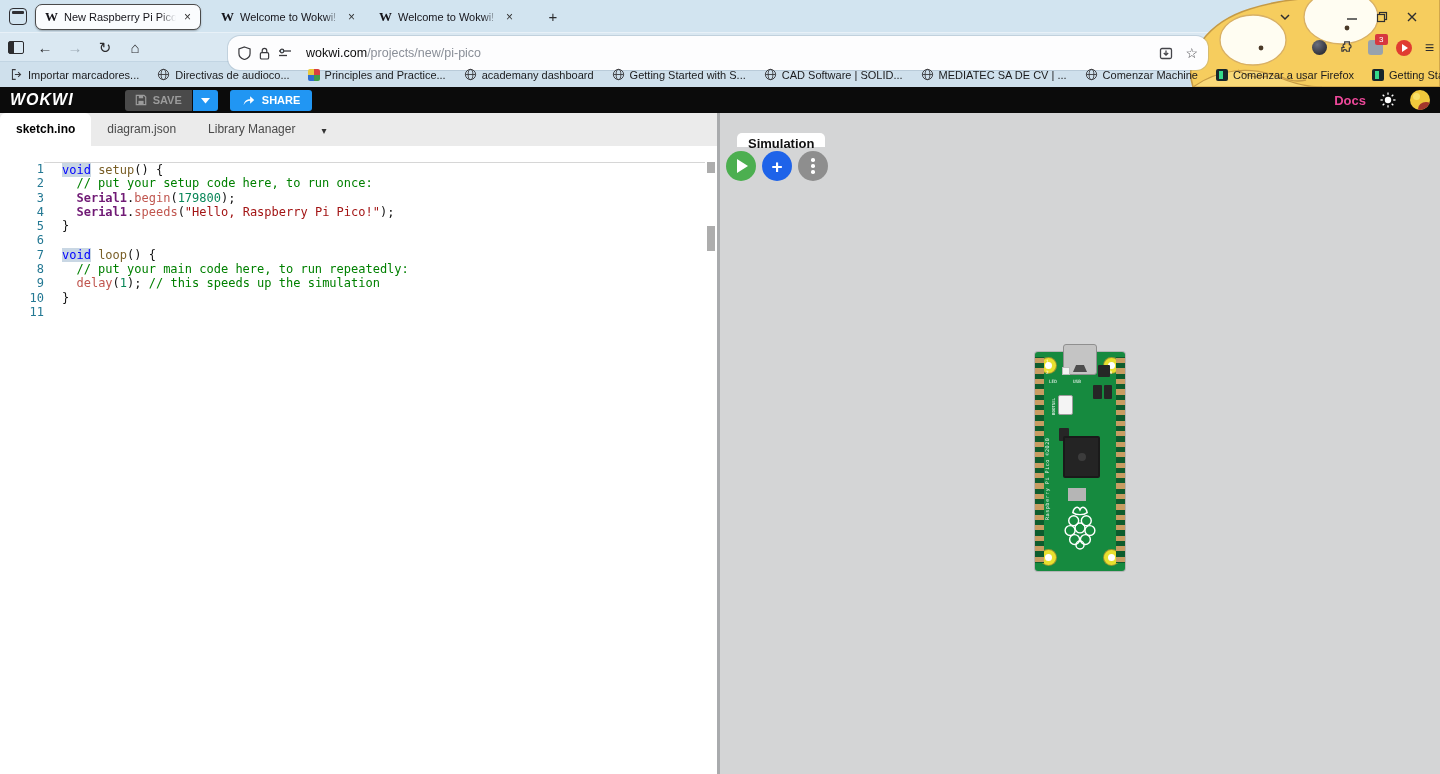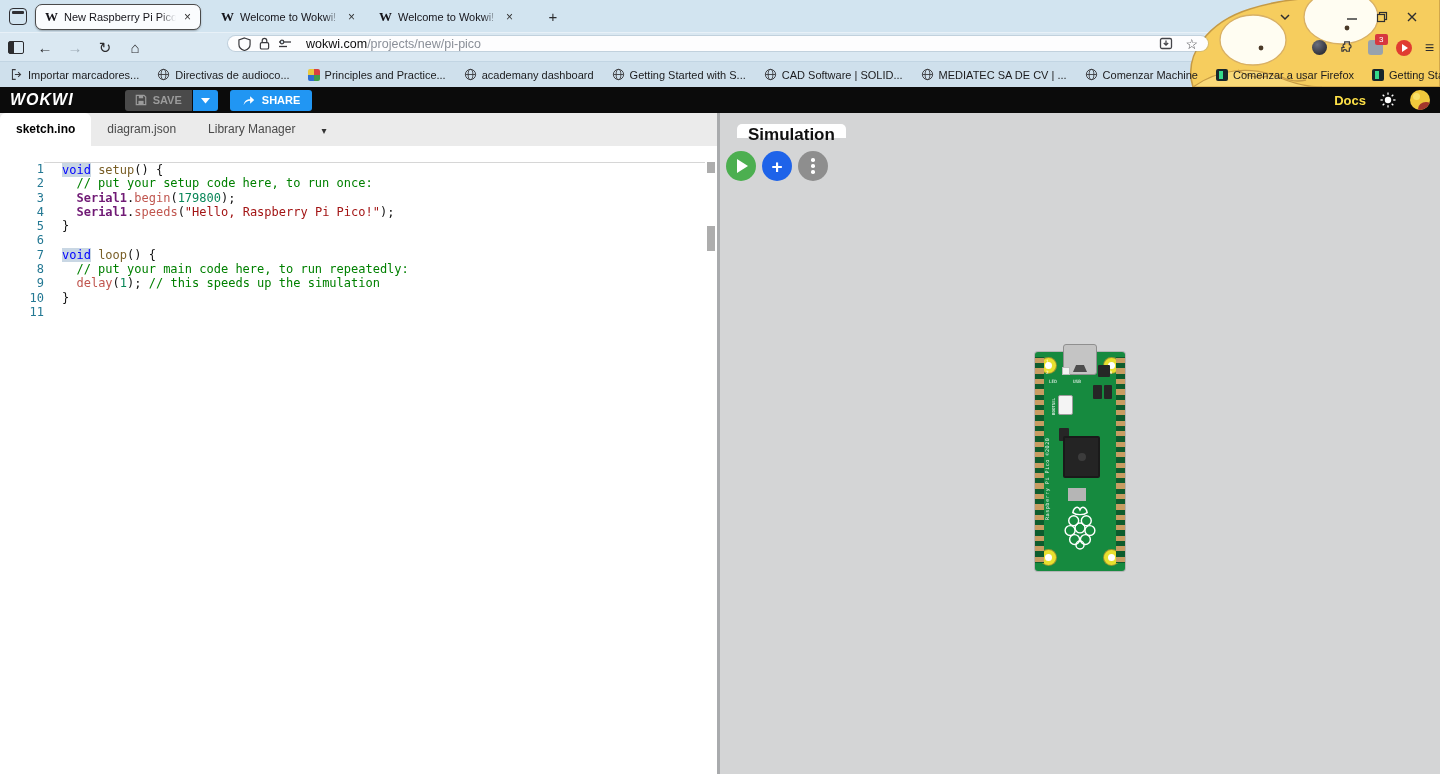--- a/index.html
+++ b/index.html
@@ -30,21 +30,21 @@
 
   .winctl{position:absolute;top:0;height:33px;display:flex;align-items:center;z-index:4;}
   .winctl span{width:30px;text-align:center;color:#2e2e30;}
   .ctl-chevron{position:absolute;left:1278px;top:0;height:33px;display:flex;align-items:center;z-index:4;}
 
   .navicons{position:absolute;left:8px;top:33px;height:29px;display:flex;align-items:center;gap:12px;z-index:3;}
   .nicon{font-size:15px;color:#2b2b2e;width:18px;text-align:center;}
   .nicon.dis{color:#9dabb6;}
   .sidebar-ic{width:16px;height:13px;border:1.6px solid #2b2b2e;border-radius:2px;box-sizing:border-box;background:linear-gradient(90deg,#2b2b2e 0 5px,transparent 5px);}
 
-  .urlbar{position:absolute;left:228px;top:36px;width:980px;height:15px;background:#fdfdfe;border-radius:12px;display:flex;align-items:center;padding:0 10px;box-sizing:border-box;box-shadow:0 0 0 1px rgba(120,140,160,.25);z-index:3;}
+  .urlbar{position:absolute;left:228px;top:36px;width:980px;height:34px;background:#fdfdfe;border-radius:12px;display:flex;align-items:center;padding:0 10px;box-sizing:border-box;box-shadow:0 0 0 1px rgba(120,140,160,.25);z-index:3;}
   .urlbar .sp{margin-right:8px;display:flex;align-items:center;}
   .url-text{font-size:12.5px;color:#0c0c0d;margin-left:6px;white-space:nowrap;}
   .url-text .path{color:#8a8f98;}
   .url-right{margin-left:auto;display:flex;align-items:center;gap:12px;}
   .star{font-size:14px;color:#45454a;}
 
   .extrow{position:absolute;right:6px;top:33px;height:29px;display:flex;align-items:center;gap:13px;z-index:4;}
   .ext-dark{width:15px;height:15px;border-radius:50%;background:radial-gradient(circle at 35% 30%,#6b6f7e,#32333c 70%);}
   .ext-badgebox{position:relative;width:15px;height:15px;border-radius:3px;background:#98a2ad;}
   .badge{position:absolute;top:-6px;left:7px;min-width:11px;height:11px;background:#d7373f;color:#fff;font-size:8px;line-height:11px;text-align:center;border-radius:2px;padding:0 1px;}
@@ -59,21 +59,21 @@
 
   
   .wheader{position:absolute;left:0;top:87px;width:1440px;height:26px;background:#0b0b0b;display:flex;align-items:center;z-index:2;}
   .wlogo{color:#fff;font-weight:bold;font-style:italic;font-size:16px;letter-spacing:1px;margin-left:10px;margin-right:16px;}
   .btn{height:21px;display:flex;align-items:center;font-size:11px;font-weight:bold;border-radius:3px;box-sizing:border-box;}
   .save-group{display:flex;margin-right:12px;}
   .btn-save{background:#4a4a4a;color:#9b9b9b;padding:0 10px;gap:6px;border-radius:3px 0 0 3px;margin-left:35px;}
   .btn-caret{background:#2196f3;width:25px;justify-content:center;border-radius:0 3px 3px 0;margin-left:1px;color:#fff;}
   .btn-share{background:#2196f3;color:#fff;padding:0 12px;gap:7px;}
   .wright{margin-left:auto;display:flex;align-items:center;gap:14px;margin-right:10px;}
-  .docs{color:#fde047;font-weight:bold;font-size:13px;}
+  .docs{color:#ec4899;font-weight:bold;font-size:13px;}
   .avatar{width:20px;height:20px;border-radius:50%;overflow:hidden;position:relative;background:#f0c83c;}
   .avatar::before{content:"";position:absolute;right:-4px;bottom:-6px;width:16px;height:14px;border-radius:50%;background:#a2362c;}
   .avatar::after{content:"";position:absolute;left:3px;top:3px;width:7px;height:7px;border-radius:50%;background:#f7e06a;}
 
   
   .content{position:absolute;left:0;top:113px;width:1440px;height:661px;}
   .editor-pane{position:absolute;left:0;top:0;width:717px;height:661px;background:#fff;}
   .etabs{position:absolute;left:0;top:0;width:717px;height:33px;background:#ebebeb;display:flex;align-items:flex-end;}
   .etab{height:33px;line-height:33px;padding:0 16px;font-size:12px;color:#4a4a4a;border-radius:6px 6px 0 0;}
   .etab.active{background:#fff;color:#000;font-weight:bold;}
@@ -95,21 +95,21 @@
   .tk-pl{color:#111;}
   .occ{background:#c9d7e4;}
   .ruler{position:absolute;right:2px;top:0;width:8px;height:628px;}
   .rmark{position:absolute;left:0;width:8px;background:#adadad;}
   .rm1{top:16px;height:11px;}
   .rm2{top:80px;height:25px;}
 
   .divider{position:absolute;left:717px;top:0;width:3px;height:661px;background:#a9abad;}
 
   .sim-pane{position:absolute;left:720px;top:0;width:720px;height:661px;background:#d4d5d6;}
-  .sim-tab{position:absolute;left:17px;top:11px;height:14px;line-height:22px;padding:0 11px;background:#fff;border-radius:5px 5px 0 0;font-size:17px;font-weight:bold;color:#111;}
+  .sim-tab{position:absolute;left:17px;top:20px;height:14px;line-height:22px;padding:0 11px;background:#fff;border-radius:5px 5px 0 0;font-size:13px;font-weight:bold;color:#111;}
   .sim-btns{position:absolute;left:6px;top:38px;display:flex;gap:6px;}
   .cbtn{width:30px;height:30px;border-radius:50%;display:flex;align-items:center;justify-content:center;}
   .cbtn.play{background:#4caf50;}
   .cbtn.play::before{content:"";border-left:11px solid #fff;border-top:7px solid transparent;border-bottom:7px solid transparent;margin-left:3px;}
   .cbtn.add{background:#1e63e9;color:#fff;font-size:19px;font-weight:bold;line-height:1;}
   .cbtn.kebab{background:#8e8e8e;flex-direction:column;gap:2.5px;}
   .cbtn.kebab i{width:3.5px;height:3.5px;border-radius:50%;background:#fff;}
 
   
   .pico{position:absolute;left:315px;top:239px;width:90px;height:219px;background:#168a3f;border-radius:3px;box-shadow:0 0 0 1px rgba(0,0,0,.15);}

